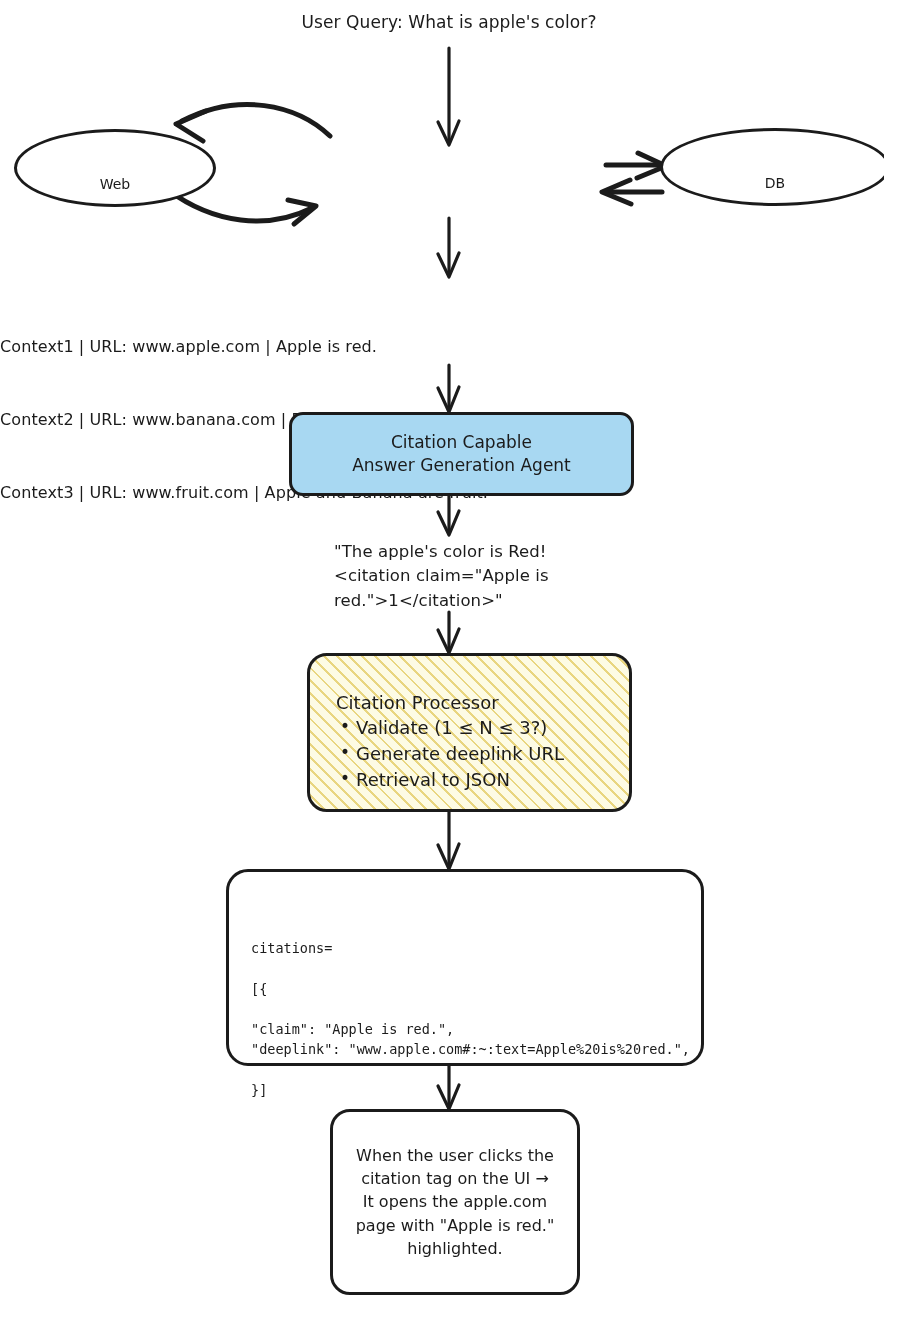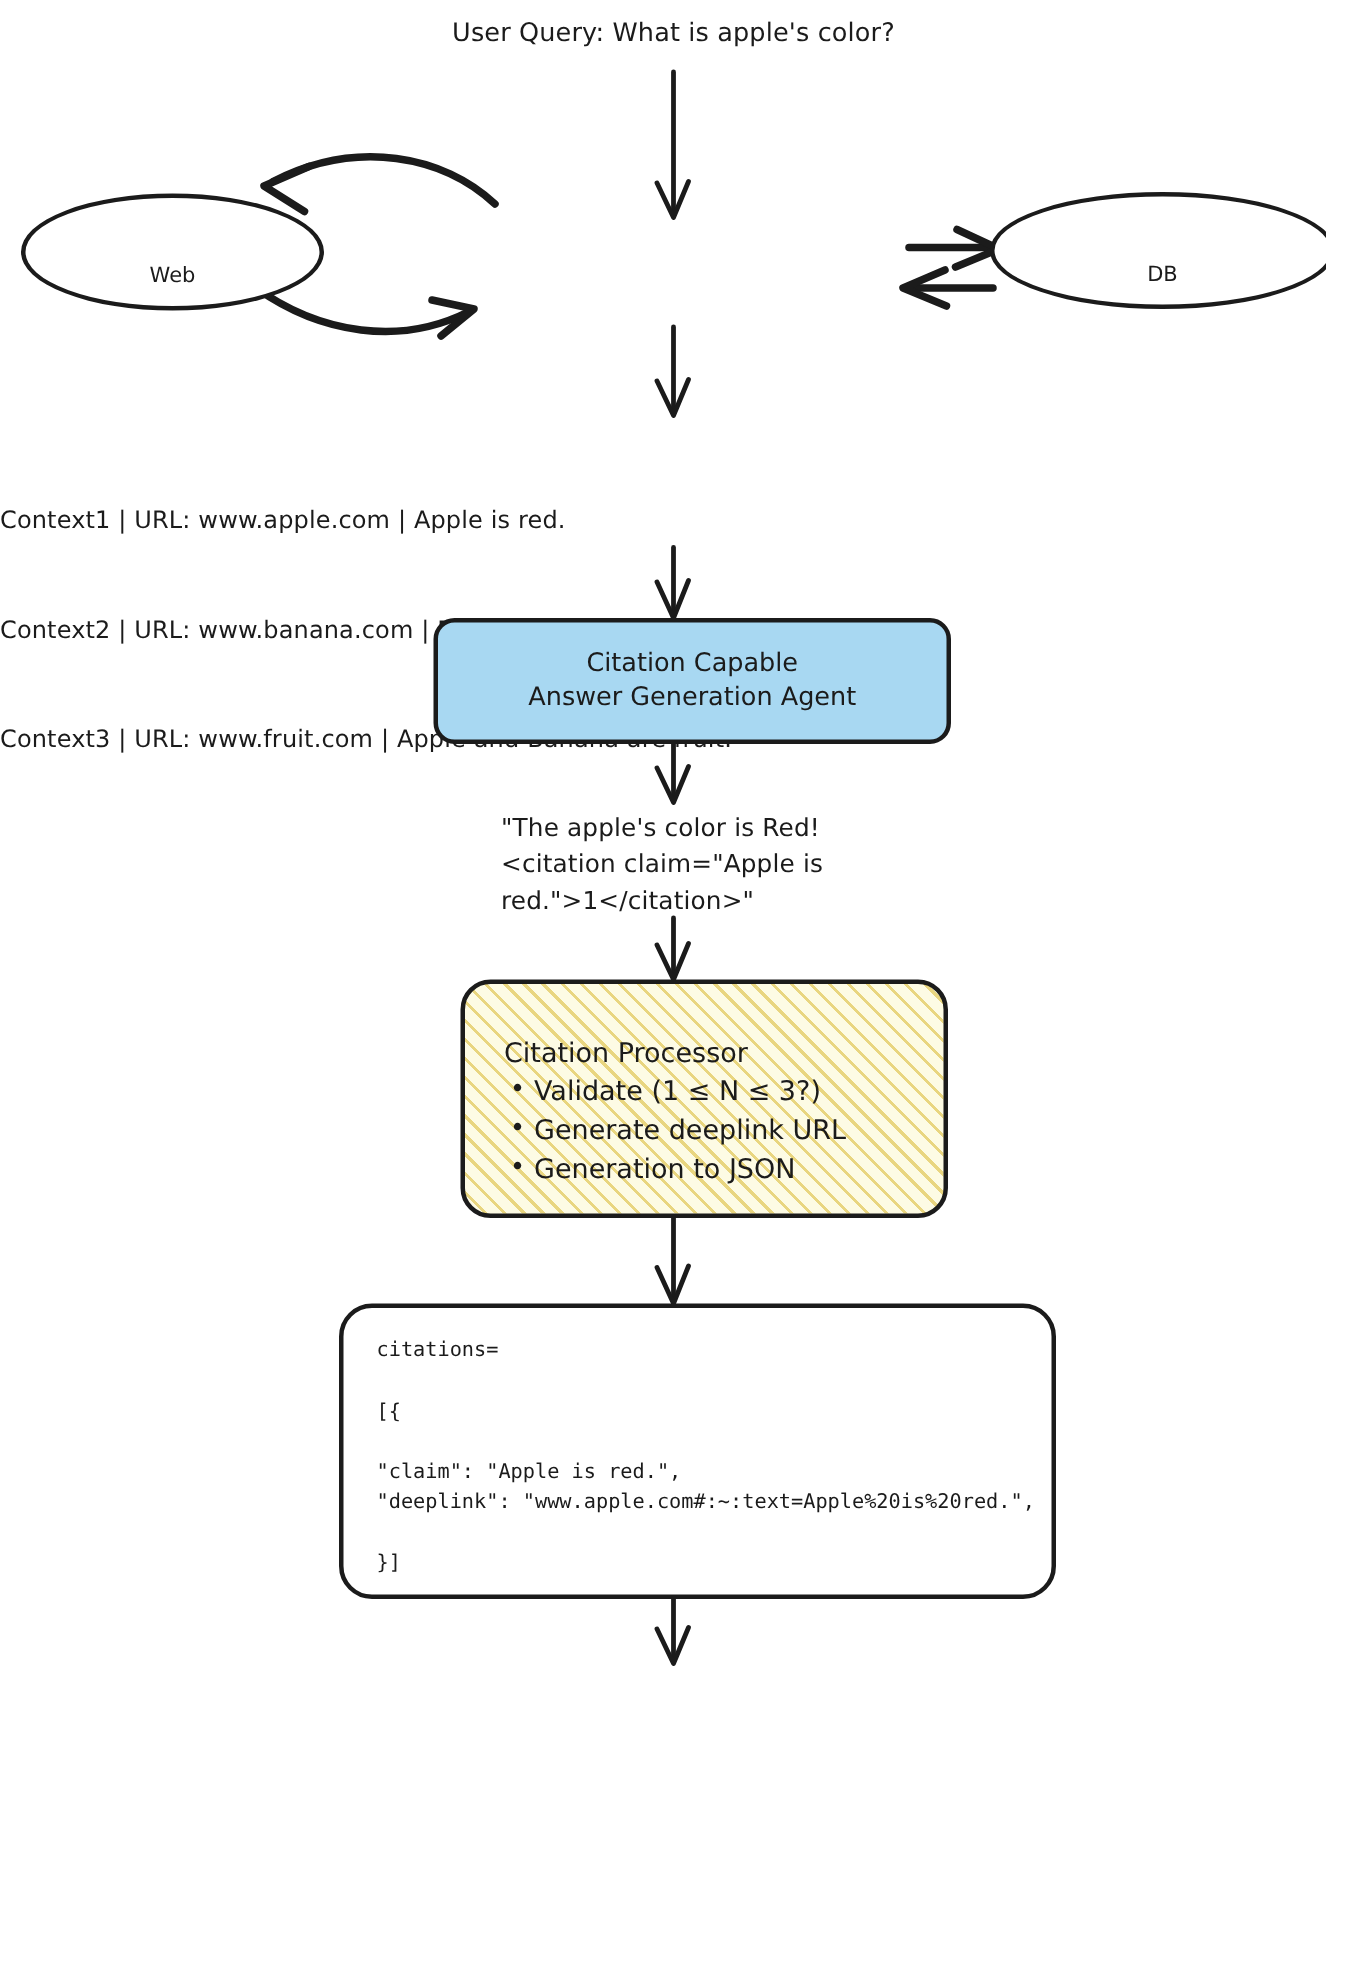--- a/index.html
+++ b/index.html
@@ -133,20 +133,21 @@
     justify-content: flex-start;
   }
   #code-inner {
     padding: 18px 0 0 22px;
     text-align: left;
     font-family: "DejaVu Sans Mono", monospace;
     font-size: 13.5px;
     line-height: 1.5;
     color: #1b1b1b;
     white-space: pre;
+    margin-top: 48px;
   }
 
   
   #final-box {
     background: #ffffff;
     border-radius: 20px;
   }
   #final-box .label {
     font-size: 16px;
     line-height: 1.45;
@@ -271,30 +272,37 @@
   <div class="txt" id="answer-quote" style="white-space:pre-line;">"The apple's color is Red!
 &lt;citation claim="Apple is
 red."&gt;1&lt;/citation&gt;"</div>
 
   <div class="nodebox" id="processor-box" style="left:307px; top:653px; width:325px; height:159px;">
     <div id="processor-inner">
       <div id="processor-title">Citation Processor</div>
       <ul class="bullets">
         <li>Validate (1 ≤ N ≤ 3?)</li>
         <li>Generate deeplink URL</li>
-        <li>Generation to JSON</li>
+        <li>Retrieval to JSON</li>
       </ul>
     </div>
   </div>
 
   <div class="nodebox" id="code-box" style="left:226px; top:869px; width:478px; height:197px;">
     <div id="code-inner">citations=
 
 [{
 
 "claim": "Apple is red.",
 "deeplink": "www.apple.com#:~:text=Apple%20is%20red.",
 
 }]</div>
   </div>
 
+  <div class="nodebox" id="final-box" style="left:330px; top:1109px; width:250px; height:186px;">
+    <div class="label">When the user clicks the
+citation tag on the UI →
+It opens the apple.com
+page with "Apple is red."
+highlighted.</div>
+  </div>
 
 </div>
 
 </body></html>

